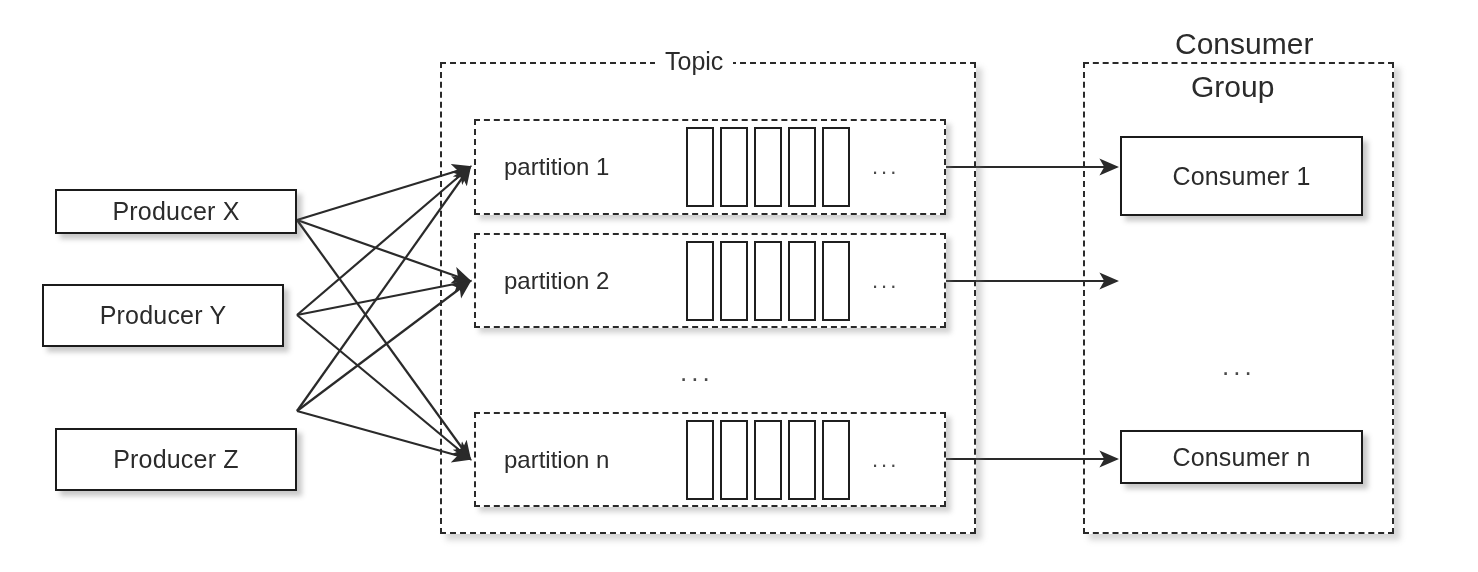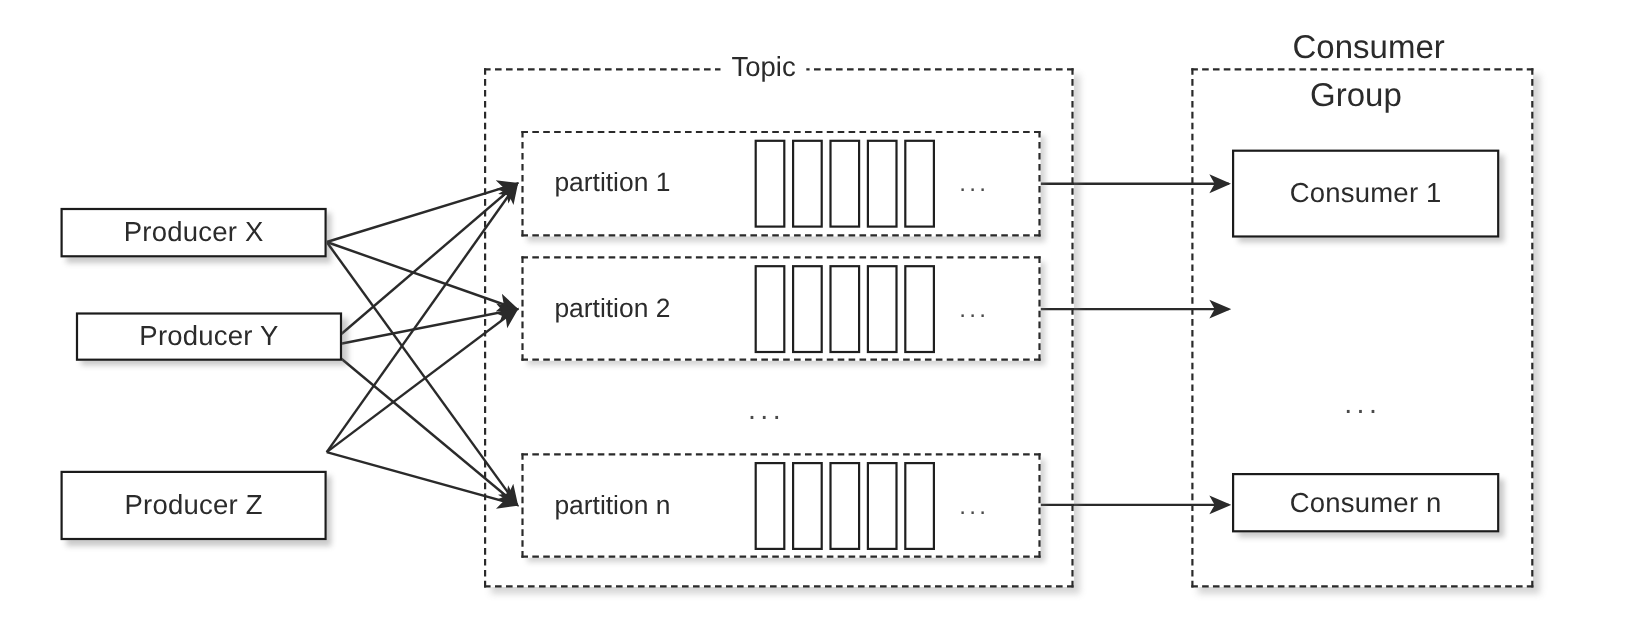--- a/index.html
+++ b/index.html
@@ -143,21 +143,21 @@
     <line x1="297" y1="411" x2="470" y2="459" stroke="#2a2a2a" stroke-width="2.2" marker-end="url(#ah)"></line>
 
     <line x1="946" y1="167" x2="1117" y2="167" stroke="#2a2a2a" stroke-width="2.2" marker-end="url(#ah)"></line>
     <line x1="946" y1="281" x2="1117" y2="281" stroke="#2a2a2a" stroke-width="2.2" marker-end="url(#ah)"></line>
     <line x1="946" y1="459" x2="1117" y2="459" stroke="#2a2a2a" stroke-width="2.2" marker-end="url(#ah)"></line>
   </svg>
 
   <div class="solid-box" style="left:55px; top:189px; width:242px; height:45px;">
     <span>Producer X</span>
   </div>
-  <div class="solid-box" style="left:69px; top:284px; width:242px; height:44px;">
+  <div class="solid-box" style="left:42px; top:284px; width:242px; height:63px;">
     <span>Producer Y</span>
   </div>
   <div class="solid-box" style="left:55px; top:380px; width:242px; height:63px;margin-top:48px;">
     <span>Producer Z</span>
   </div>
 
   <div class="dashed-box shadowed" style="left:440px; top:62px; width:536px; height:472px;"></div>
 
   <div class="float-label" style="left:655px; top:47px;">Topic</div>
 

